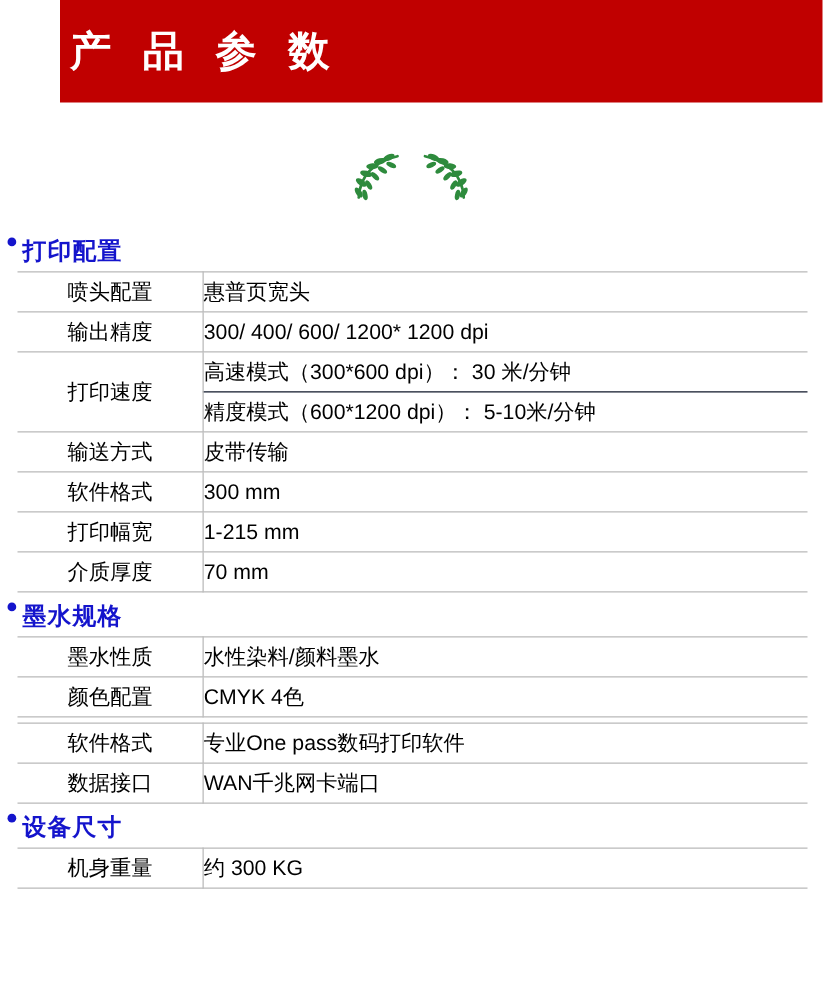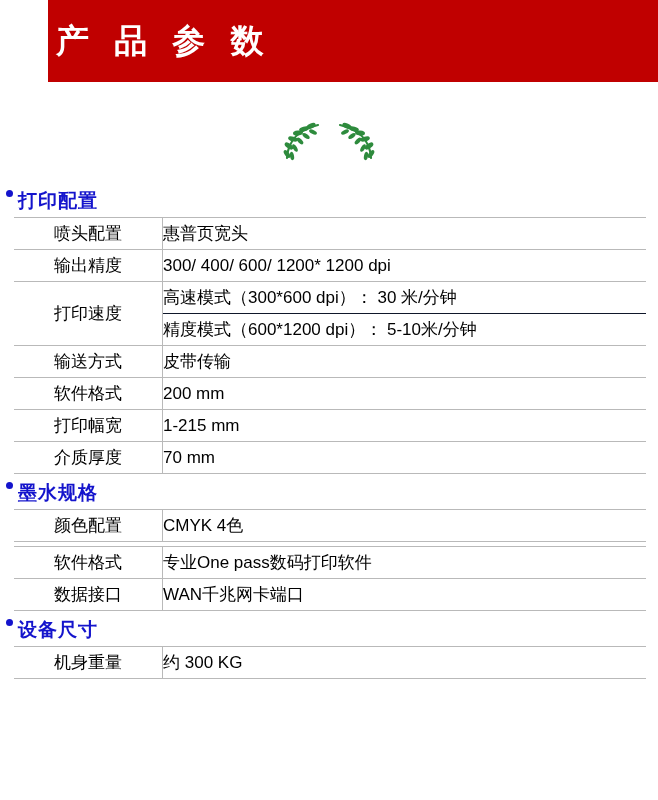--- a/index.html
+++ b/index.html
@@ -190,39 +190,43 @@
     </tr>
     <tr>
       <td class="value-sub">精度模式（600*1200 dpi）： 5-10米/分钟</td>
     </tr>
     <tr>
       <td class="label">输送方式</td>
       <td class="value">皮带传输</td>
     </tr>
     <tr>
       <td class="label">软件格式</td>
-      <td class="value">200 mm</td>
+      <td class="value">300 mm</td>
     </tr>
     <tr>
       <td class="label">打印幅宽</td>
       <td class="value">1-215 mm</td>
     </tr>
     <tr>
       <td class="label">介质厚度</td>
       <td class="value">70 mm</td>
     </tr>
   </tbody>
     </table>
 
   <div class="section-head">
     <span class="bullet-dot"></span>
     <span class="section-title">墨水规格</span>
   </div>
   <table class="spec">
     <tbody>
+        <tr>
+      <td class="label">墨水性质</td>
+      <td class="value">水性染料/颜料墨水</td>
+    </tr>
     <tr>
       <td class="label">颜色配置</td>
       <td class="value">CMYK 4色</td>
     </tr>
   </tbody>
     </table>
 
   <table class="spec">
     <tbody>
         <tr>

